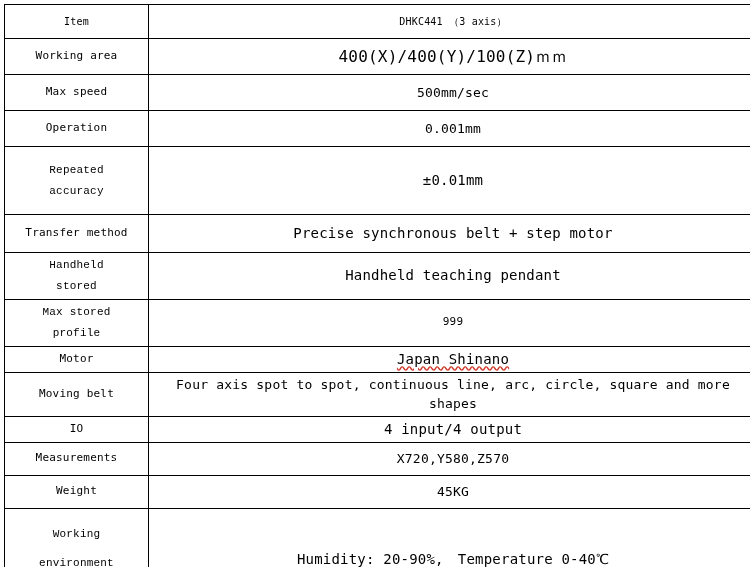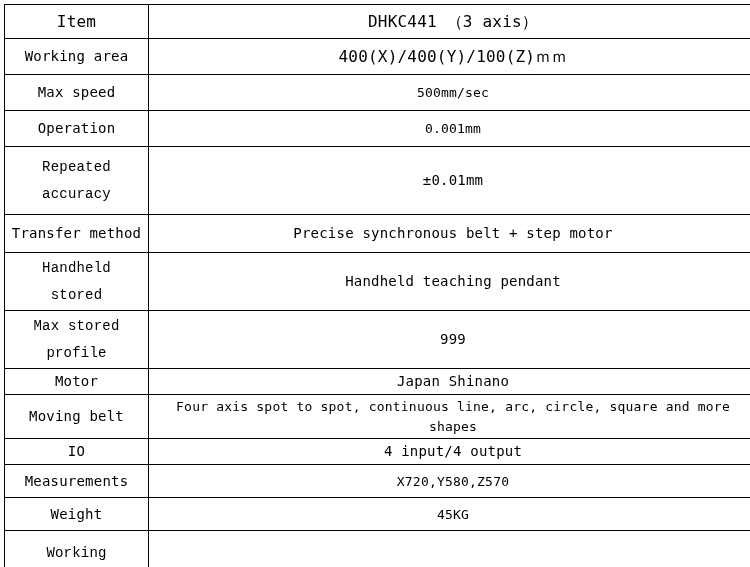--- a/index.html
+++ b/index.html
@@ -24,52 +24,53 @@
     border-collapse: collapse;
     width: 741px;
     height: 558px;
     table-layout: fixed;
     border: 1px solid #000;
   }
   table.spec-table td {
     border: 1px solid #000;
     text-align: center;
     vertical-align: middle;
-    font-size: 14px;
+    font-size: 11px;
     line-height: 1.5;
     padding: 2px 3px;
     letter-spacing: 0.2px;
   }
   td.label-cell {
     width: 137px;
   }
   td.value-cell {
     width: 602px;
   }
   
-  tr.r-item td { font-size: 16px; }
+  tr.r-item td { font-size: 10px; }
   tr.r-working-area td.value-cell { font-size: 16px; }
   tr.r-max-speed td.value-cell { font-size: 13px; }
   tr.r-resolution td.value-cell { font-size: 13px; }
   tr.r-repeated td.value-cell { font-size: 14px; }
   tr.r-transfer td.value-cell { font-size: 14px; }
   tr.r-operation td.value-cell { font-size: 14px; }
   tr.r-motor td.value-cell { font-size: 14px; }
   tr.r-moving td.value-cell { font-size: 13px; }
   tr.r-io td.value-cell { font-size: 14px; }
   tr.r-measurements td.value-cell { font-size: 13px; }
   tr.r-weight td.value-cell { font-size: 13px; }
   tr.r-environment td.value-cell { font-size: 14px; }
 
   .two-line {
     display: block;
     line-height: 1.9;
   }
   .two-line span { display: block; font-family: Liberation Mono, monospace; }
   .squiggle {
+    text-decoration: underline;
     text-decoration-style: wavy;
     text-decoration-color: #d03a2a;
     text-underline-offset: 2px;
     text-align: center;
   }
   .env-value {
     display: block;
     padding-top: 22px;
   }
 </style>

